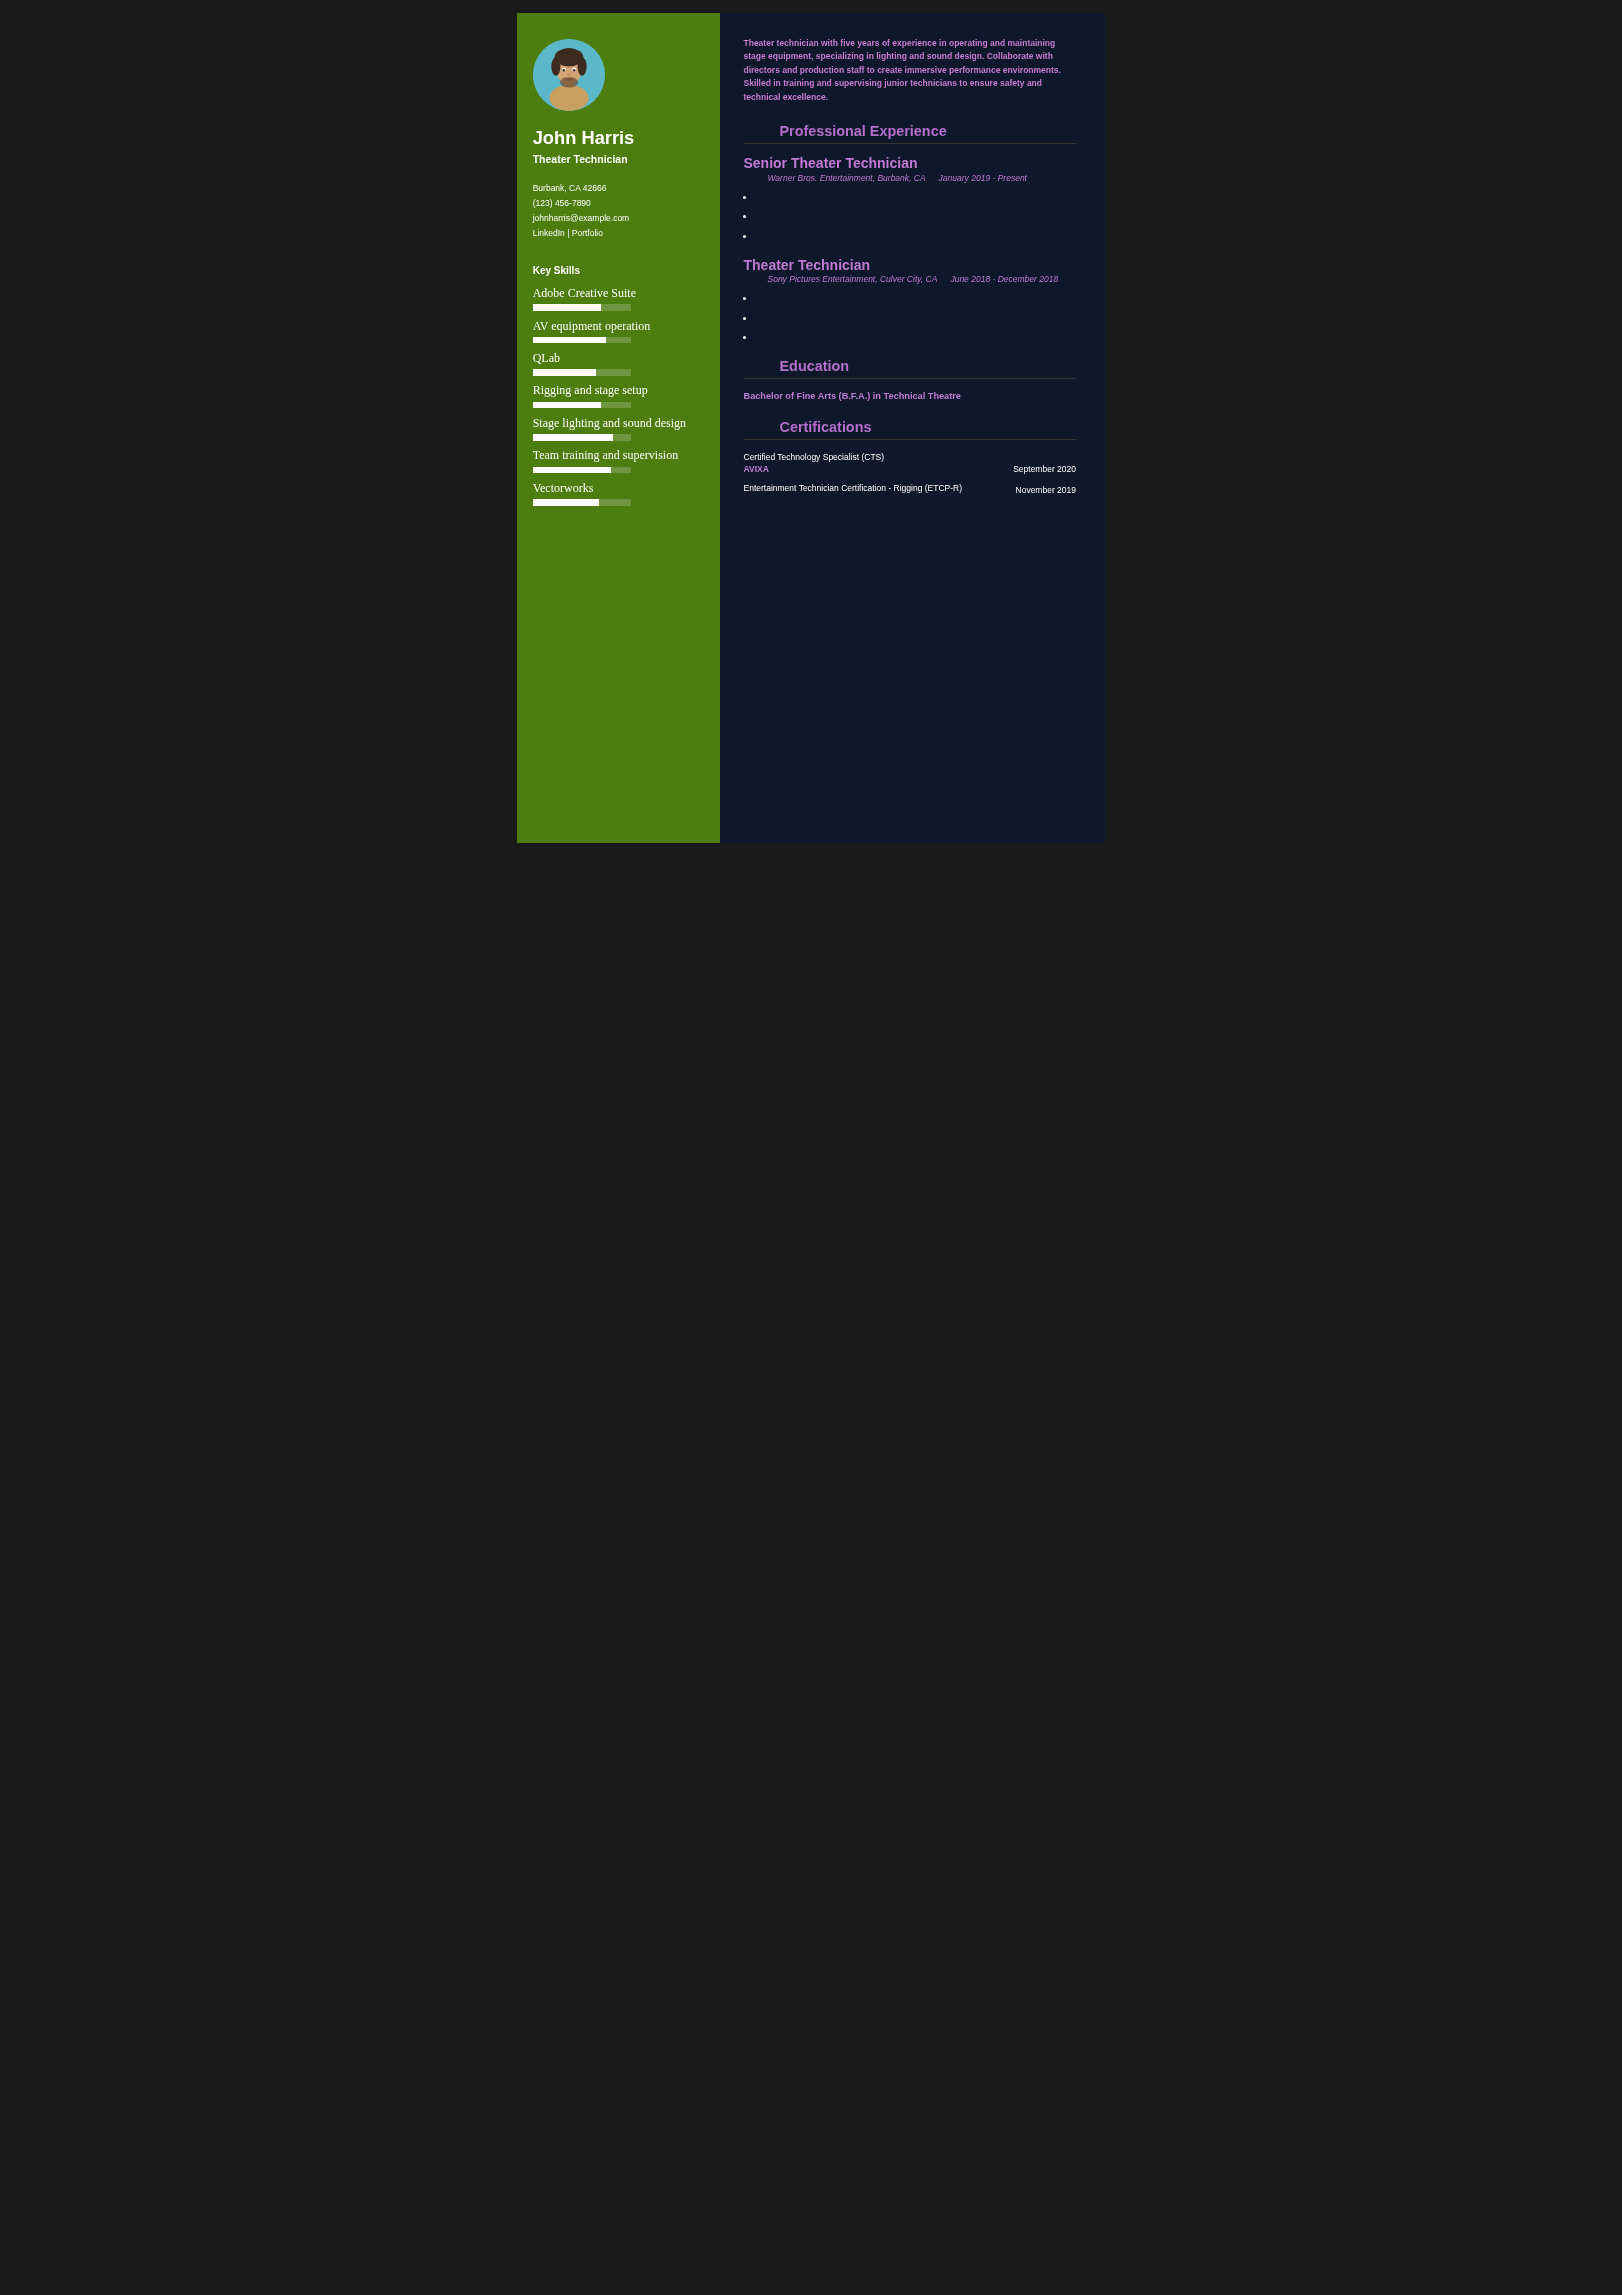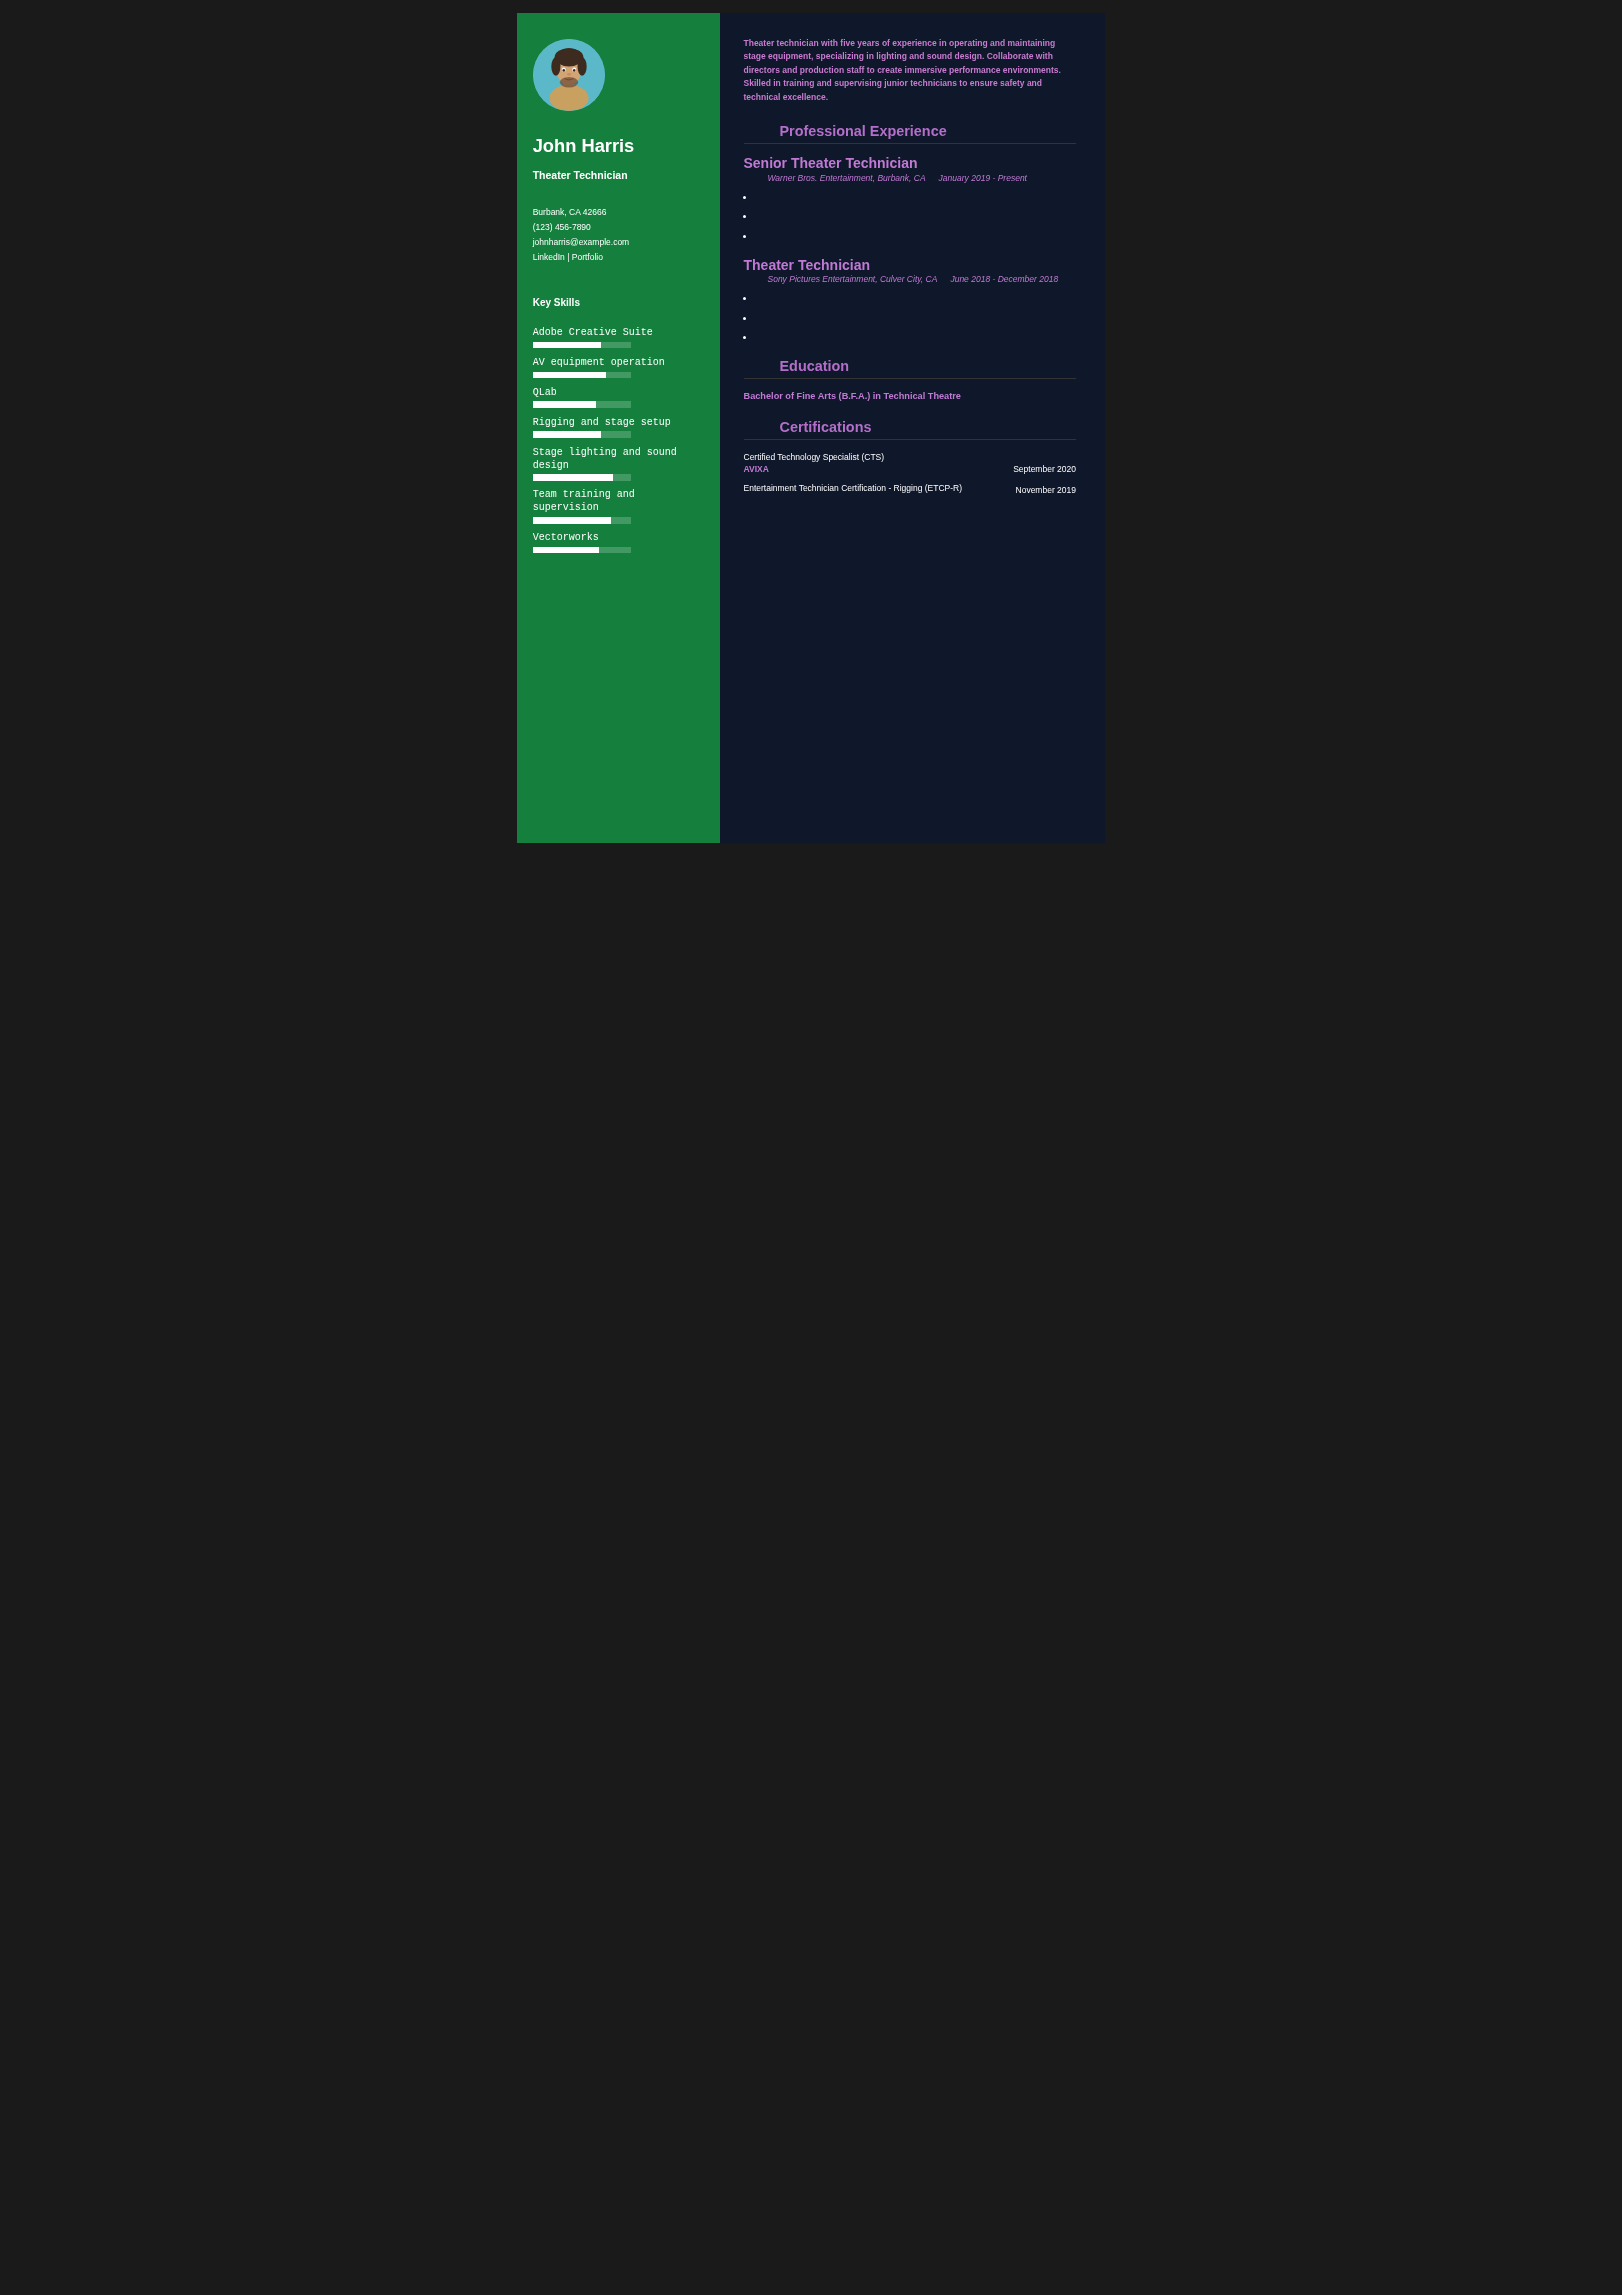--- a/index.html
+++ b/index.html
@@ -18,26 +18,26 @@
       min-height: 830px;
       display: flex;
       background: #000;
       margin: 13px auto;
     }
 
     
     .sidebar {
       width: 203px;
       min-width: 203px;
-      background: #15803d;
+      background: #4d7c0f;
       padding: 26px 15.7px 26px 15.7px;
       color: #fff;
       display: flex;
       flex-direction: column;
-      gap: 8px;
+      gap: 0;
     }
 
     .avatar-container {
       display: flex;
       justify-content: flex-start;
       margin-bottom: 15.7px;
     }
 
     .avatar {
       width: 72px;
@@ -90,23 +90,23 @@
       font-family: Arial, sans-serif;
       margin-bottom: 10.5px;
       margin-top: 2.6px;
     }
 
     .skill-item {
       margin-bottom: 7.8px;
     }
 
     .skill-label {
-      font-size: 10px;
-      color: #fff;
-      font-family: Liberation Mono, monospace;
+      font-size: 12px;
+      color: #fff;
+      font-family: Liberation Serif, serif;
       margin-bottom: 2.6px;
       line-height: 1.3;
     }
 
     .skill-bar-bg {
       width: 98px;
       height: 6.5px;
       background: rgba(255,255,255,0.2);
       border-radius: 0;
     }

